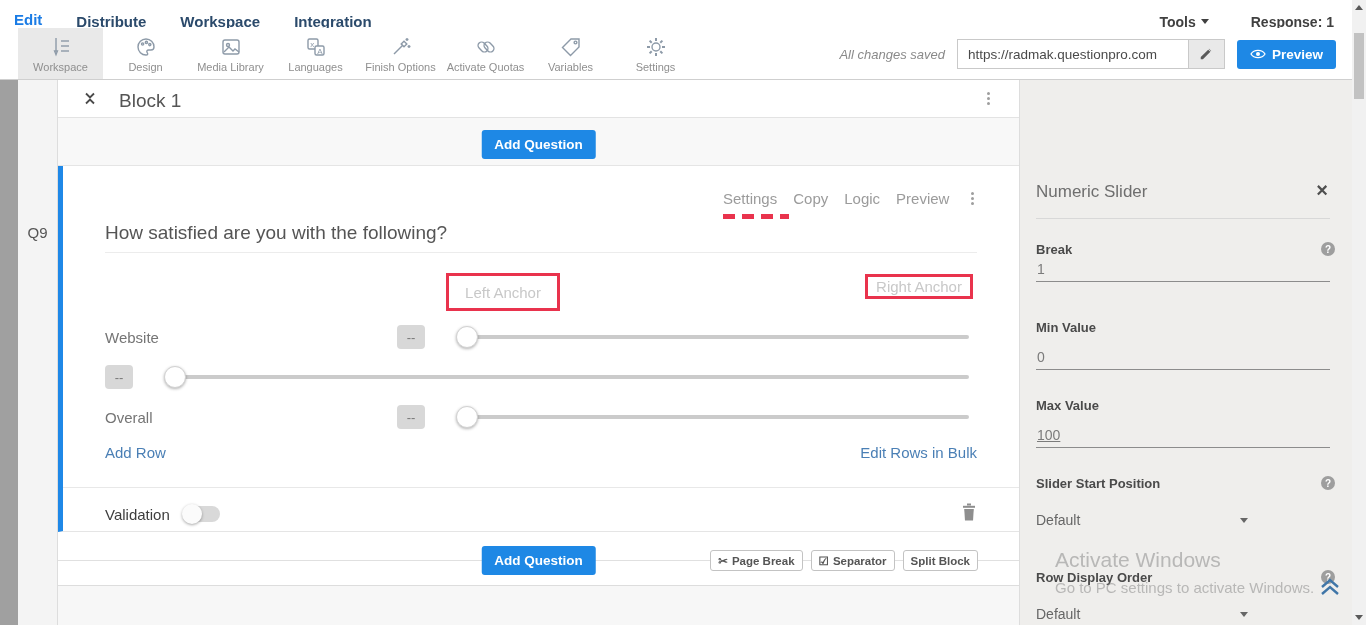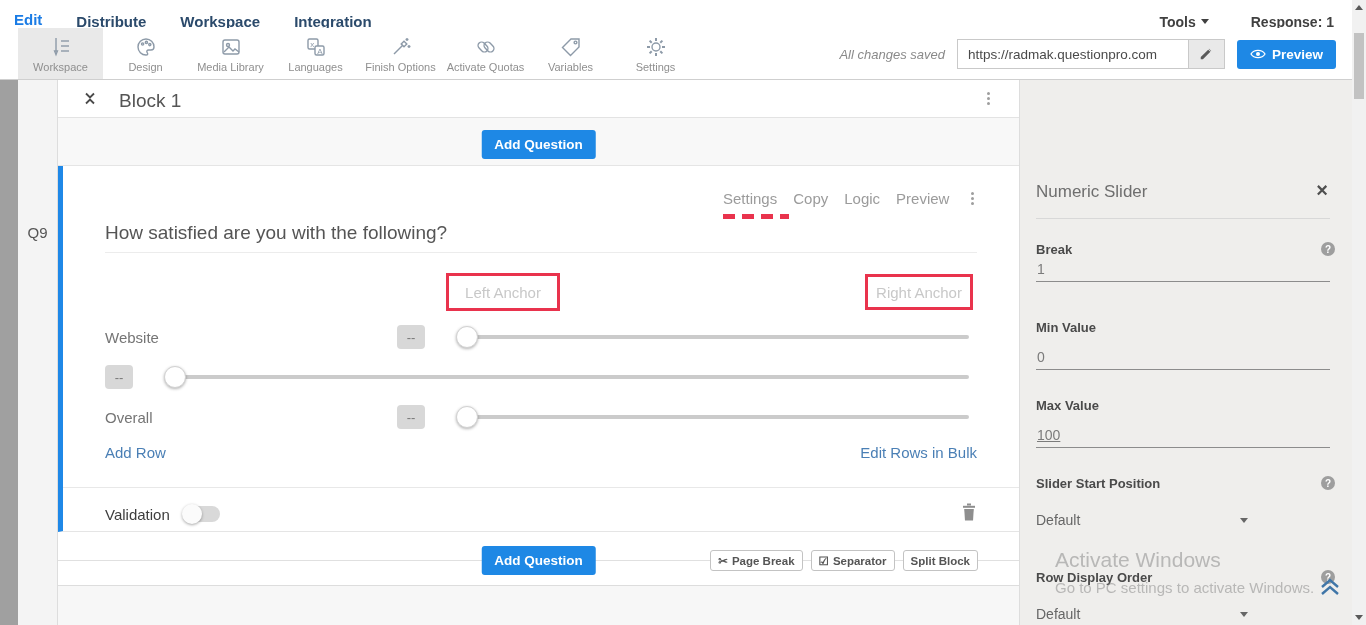--- a/index.html
+++ b/index.html
@@ -72,21 +72,21 @@
   .qmenu { position:absolute; top:24px; left:660px; display:flex; align-items:center; gap:16px; }
   .qmenu .menu-item { font-size:15px; color:#9b9b9b; cursor:pointer; }
   .qmenu .kebab { margin-left:6px; }
   .red-dashes { position:absolute; left:660px; top:48px; width:66px; height:5px;
     background:repeating-linear-gradient(90deg,#e9334d 0 12px,transparent 12px 19px); }
   .qtitle { position:absolute; left:42px; top:56px; font-size:19px; color:#555; }
   .qtitle-divider { position:absolute; left:42px; right:42px; top:86px; height:1px; background:#ececec; }
   .anchor-box { position:absolute; border:3px solid #e9334d; display:flex; align-items:center; justify-content:center; }
   .anchor-box .anchor-text { font-size:15px; color:#c8c8c8; }
   .anchor-left { left:383px; top:107px; width:114px; height:38px; }
-  .anchor-right { left:802px; top:108px; width:108px; height:36px; }
+  .anchor-right { left:802px; top:108px; width:108px; height:25px; }
   .mrow { position:absolute; left:42px; right:50px; height:40px; display:flex; align-items:center; }
   .mrow .row-label { width:292px; font-size:15px; color:#757575; }
   .value-box { width:28px; height:24px; background:#d8d8d8; border-radius:4px; font-size:13px; color:#777;
     display:flex; align-items:center; justify-content:center; }
   .slider { flex:1; margin-left:31px; position:relative; height:22px; cursor:pointer; }
   .slider .track { position:absolute; left:9px; right:0; top:9px; height:4px; background:#cbcbcb; border-radius:2px; }
   .slider .handle { position:absolute; left:0; top:0; width:22px; height:22px; background:#fff; border:1px solid #d2d2d2;
     border-radius:50%; box-shadow:0 1px 3px rgba(0,0,0,0.3); }
   .addrow-row { position:absolute; left:42px; right:42px; top:278px; display:flex; justify-content:space-between; }
   .blue-link { font-size:15px; color:#4a7fb5; cursor:pointer; }

